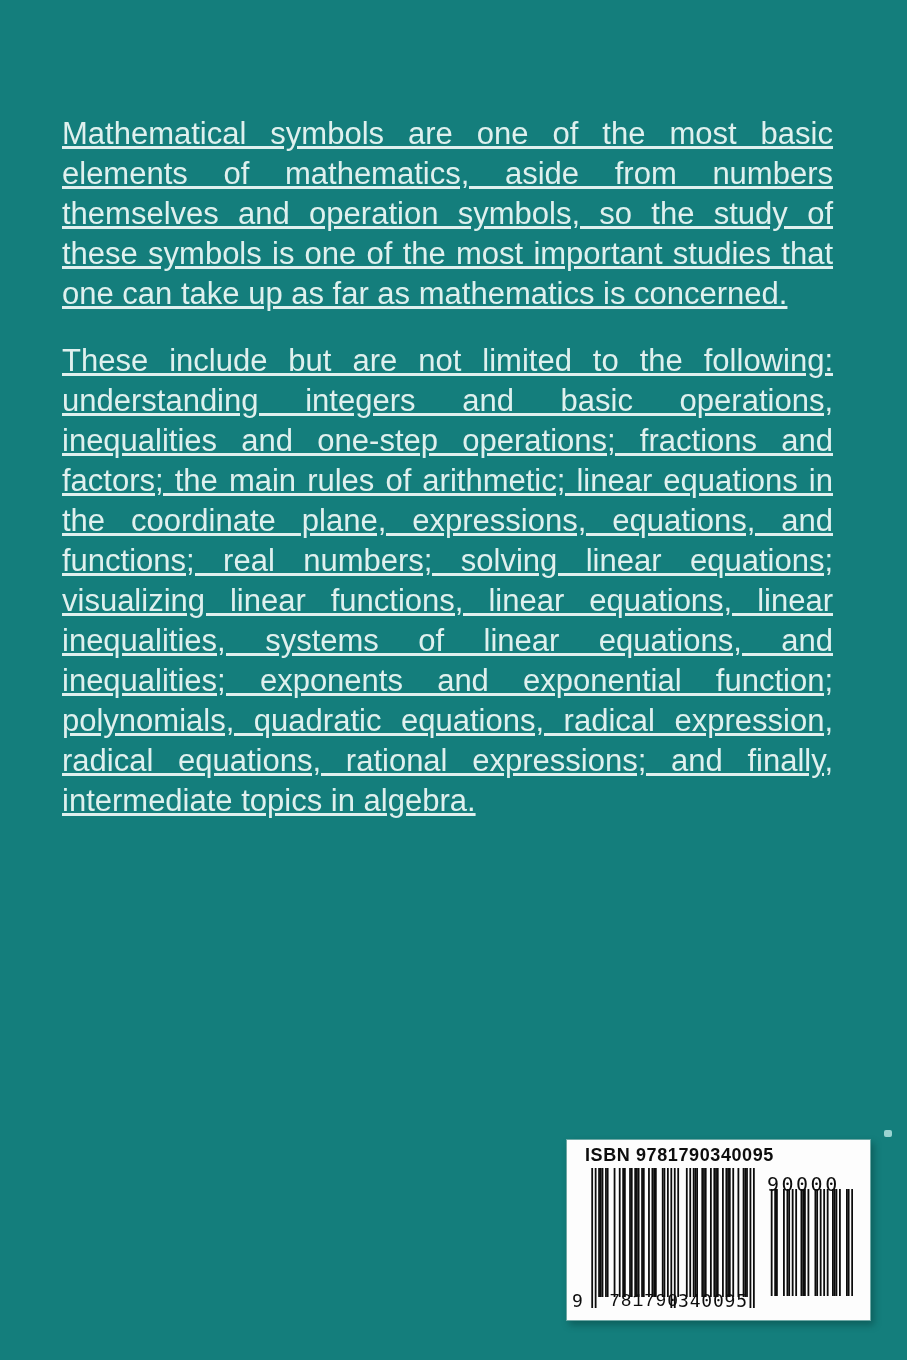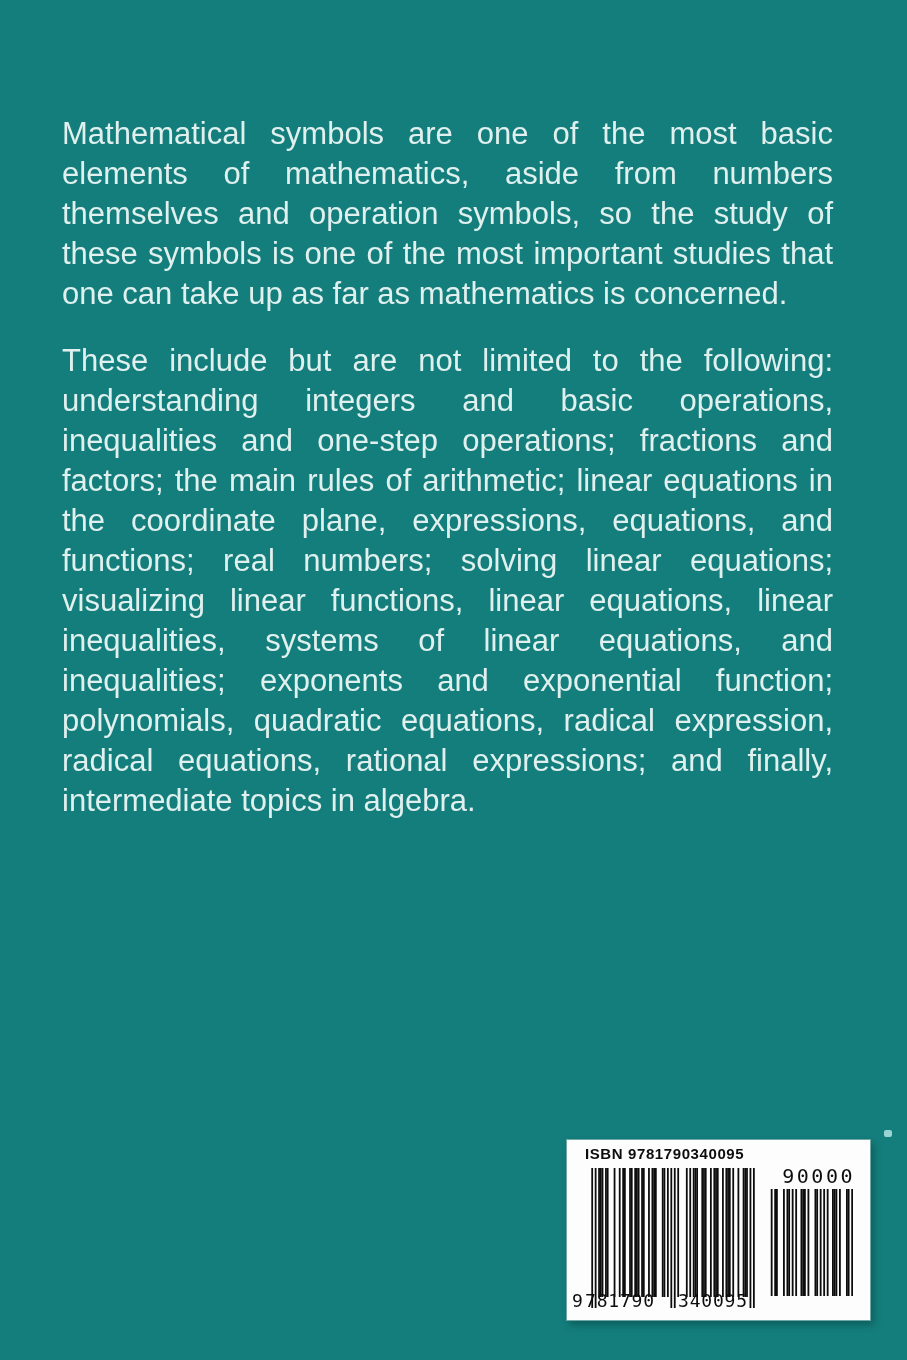--- a/index.html
+++ b/index.html
@@ -12,56 +12,56 @@
   }
   .blurb{
     position:absolute;
     left:62px;top:114px;width:780px;
     color:#dff0ee;
     font-size:31px;
     line-height:40px;
     text-align:justify;
     text-justify:inter-word;
   }
-  .blurb p{margin:0 9px 27px 0;}
+  .blurb p{margin:0 9px 27px 0;text-decoration:underline;}
   .blurb p:last-child{margin-bottom:0;}
 
   .barcode-box{
     position:absolute;
     left:566px;top:1139px;
     width:305px;height:182px;
     background:#fdfdfd;
     border:1px solid #6fa8a5;
     box-shadow:3px 4px 7px rgba(0,40,38,0.35);
     box-sizing:border-box;
     color:#0d0d0d;
   }
   .isbn-label{
     position:absolute;left:18px;top:5px;
-    font-size:15px;font-weight:700;
+    font-size:18px;font-weight:700;
     letter-spacing:0.6px;
     font-family:"Liberation Sans", sans-serif;
     white-space:nowrap;
   }
   .ean13-svg{position:absolute;left:24px;top:28px;}
   .ean5-svg{position:absolute;left:202px;top:49px;}
   .barcode-box svg rect{fill:#0c0c0c;}
   .digit{
     position:absolute;
     font-family:"DejaVu Sans Mono", monospace;
     font-size:18px;line-height:20px;
     top:151px;
     white-space:nowrap;
   }
   .digit-lead{left:5px;}
-  .digit-g1{left:18px;width:70px;letter-spacing:0.8px;}
+  .digit-g1{left:42px;width:70px;text-align:center;letter-spacing:0.8px;font-family:Liberation Mono, monospace;}
   .digit-g2{left:111px;width:70px;text-align:left;letter-spacing:0.8px;}
   .supplement-label{
-    position:absolute;left:200px;top:25px;width:88px;
-    text-align:right;
+    position:absolute;left:200px;top:33px;width:88px;
+    text-align:left;
     font-family:"DejaVu Sans Mono", monospace;
     font-size:20px;line-height:22px;
     letter-spacing:2.5px;
   }
   .dust-speck{
     position:absolute;left:884px;top:1130px;
     width:8px;height:7px;border-radius:2px;
     background:#a8ddda;opacity:0.9;
   }
 </style>

